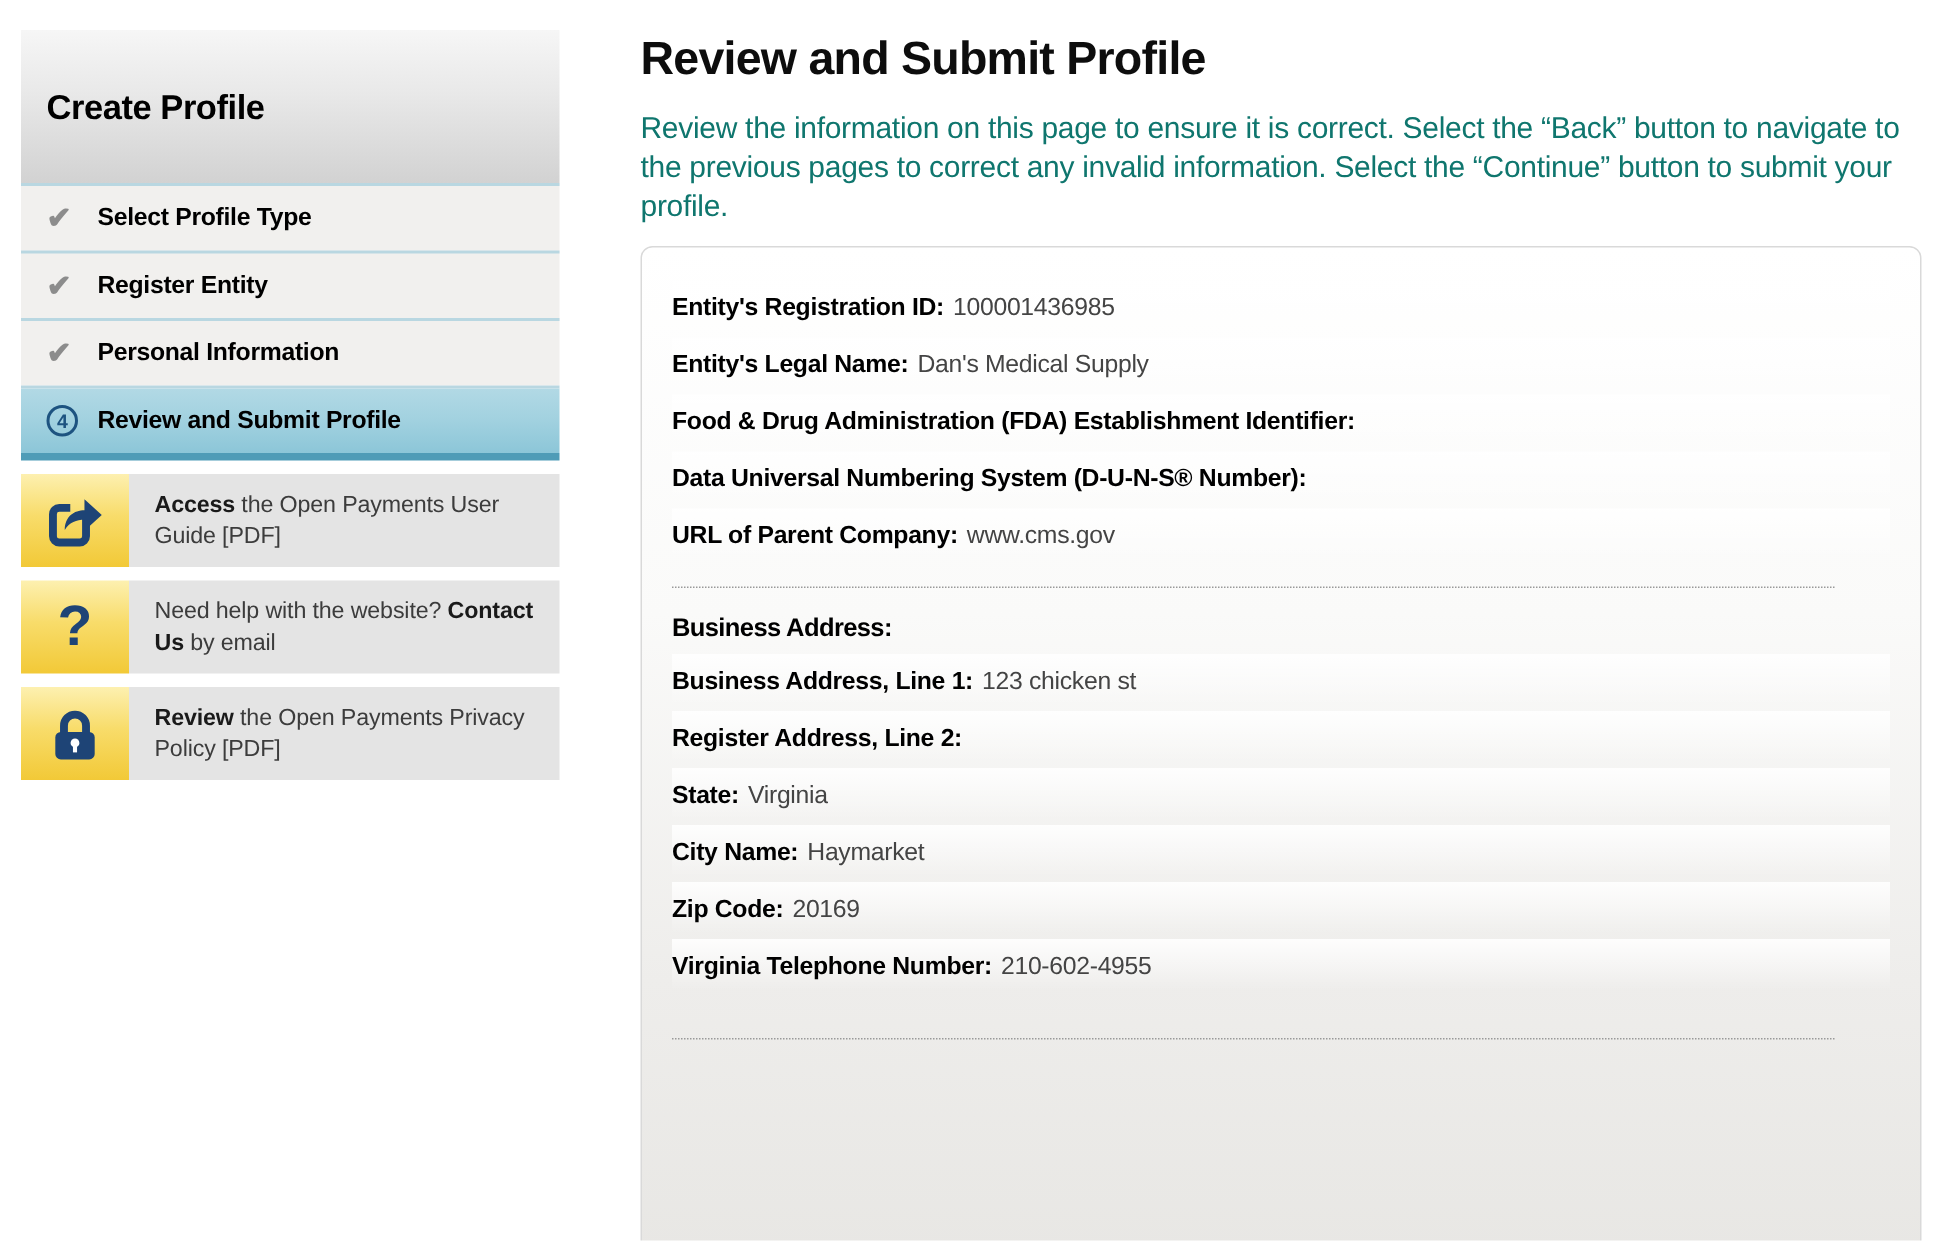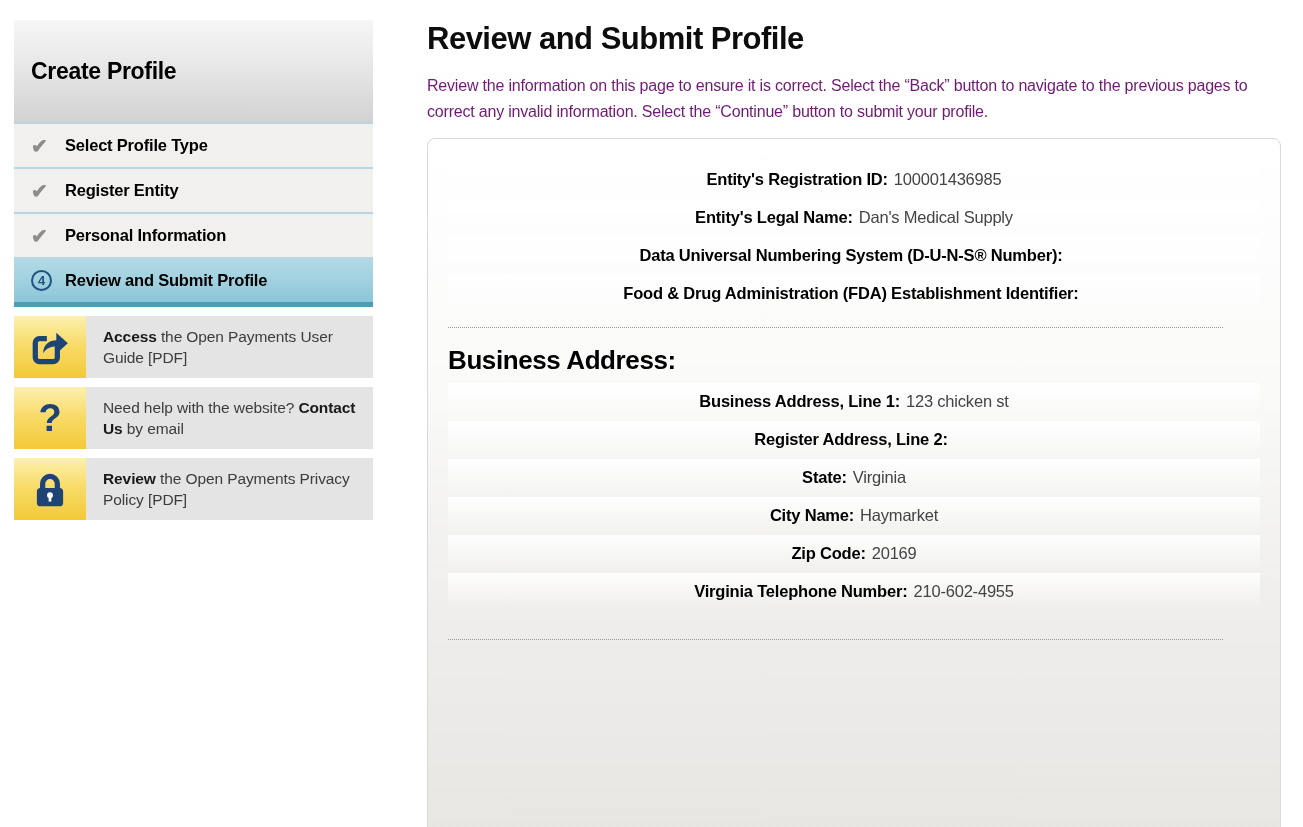--- a/index.html
+++ b/index.html
@@ -108,52 +108,51 @@
   }
   .page-title {
     margin-top: 21px;
     font-size: 31px;
     font-weight: bold;
     letter-spacing: -0.5px;
     color: #0d0d0d;
   }
   .intro {
     margin-top: 16px;
-    font-size: 16px;
+    font-size: 20px;
     line-height: 26px;
-    color: #701a75;
+    color: #0f766e;
     letter-spacing: -0.2px;
   }
   .details-box {
     margin-top: 13px;
     height: 700px;
     border: 1px solid #d9d9d9;
     border-radius: 8px;
     background: linear-gradient(180deg, #ffffff 0%, #fafaf9 35%, #eeedeb 70%, #e7e6e3 100%);
     padding: 22px 20px 0 20px;
     overflow: hidden;
   }
   .field-row {
     padding: 9px 0 10px;
     font-size: 16.5px;
     letter-spacing: -0.2px;
     background: linear-gradient(180deg, rgba(255,255,255,0.9) 0%, rgba(255,255,255,0) 90%);
-    text-align: center;
   }
   .field-label { font-weight: bold; color: #000; }
   .field-value { color: #444; margin-left: 6px; }
   .dotted-divider {
     border: 0;
     border-top: 1px dotted #999;
     margin: 14px 37px 0 0;
     height: 0;
   }
   .section-heading {
     margin: 17px 0 7px;
-    font-size: 26px;
+    font-size: 17px;
     font-weight: bold;
     letter-spacing: -0.4px;
   }
   .bottom-divider { margin-top: 28px; }
 </style>
 </head>
 <body>
 
 <div class="sidebar">
   <div class="sidebar-header">Create Profile</div>
@@ -219,24 +218,27 @@
 
   <div class="details-box">
 
     <div class="field-row">
       <span class="field-label">Entity's Registration ID:</span><span class="field-value">100001436985</span>
     </div>
     <div class="field-row">
       <span class="field-label">Entity's Legal Name:</span><span class="field-value">Dan's Medical Supply</span>
     </div>
     <div class="field-row">
+      <span class="field-label">Food &amp; Drug Administration (FDA) Establishment Identifier:</span><span class="field-value"></span>
+    </div>
+    <div class="field-row">
       <span class="field-label">Data Universal Numbering System (D-U-N-S® Number):</span><span class="field-value"></span>
     </div>
     <div class="field-row">
-      <span class="field-label">Food &amp; Drug Administration (FDA) Establishment Identifier:</span><span class="field-value"></span>
+      <span class="field-label">URL of Parent Company:</span><span class="field-value">www.cms.gov</span>
     </div>
 
     <hr class="dotted-divider">
 
     <h2 class="section-heading">Business Address:</h2>
 
     <div class="field-row">
       <span class="field-label">Business Address, Line 1:</span><span class="field-value">123 chicken st</span>
     </div>
     <div class="field-row">

